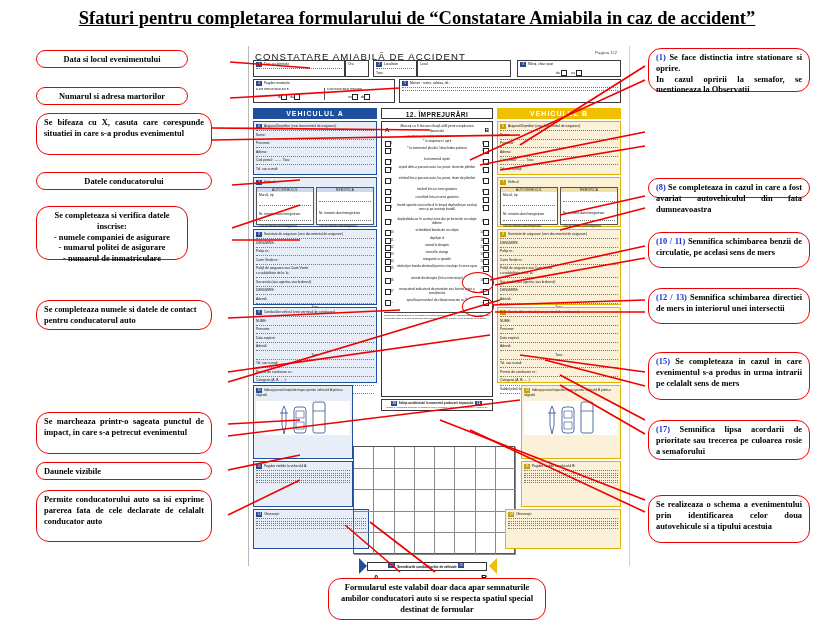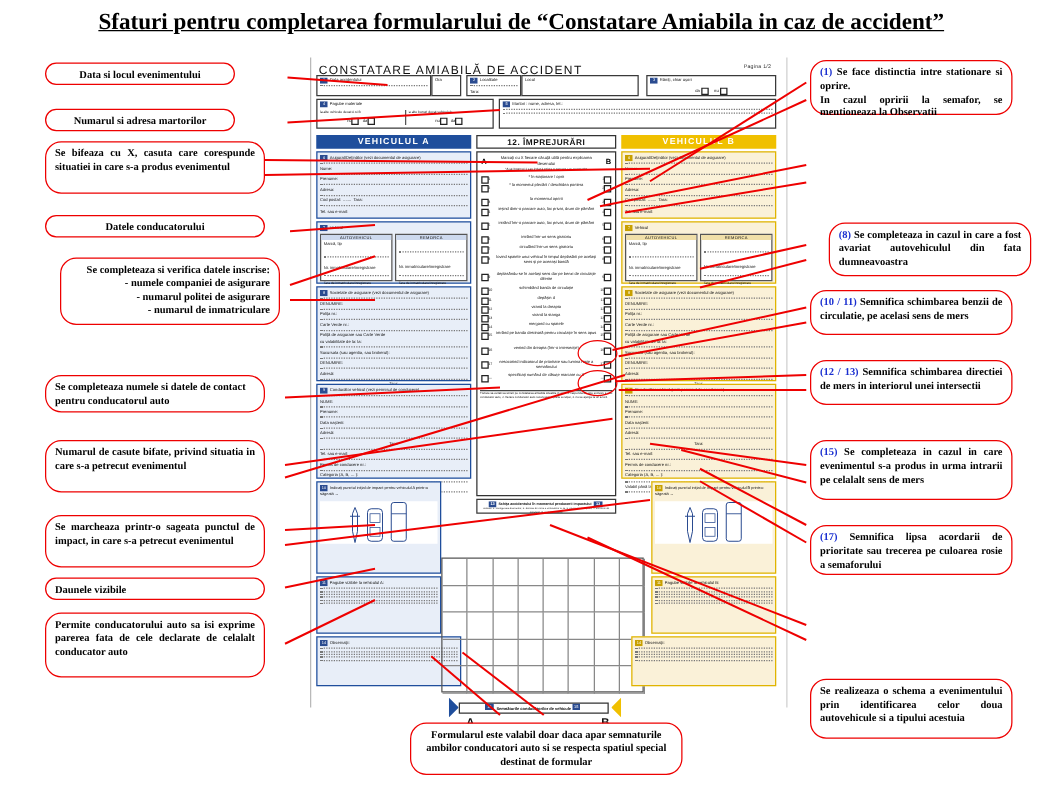--- a/index.html
+++ b/index.html
@@ -661,68 +661,65 @@
   </div>
   <div class="callout center" style="left:36px;top:87px;width:152px;height:18px;padding-top:4px;">
     <span>Numarul si adresa martorilor</span>
   </div>
   <div class="callout" style="left:36px;top:113px;width:176px;height:42px;">
     <span class="pre" style="white-space: pre-line;">Se bifeaza cu X, casuta care corespunde situatiei in care s-a produs evenimentul</span>
   </div>
   <div class="callout center" style="left:36px;top:172px;width:176px;height:18px;padding-top:4px;">
     <span>Datele conducatorului</span>
   </div>
-  <div class="callout" style="left:48px;top:206px;width:176px;height:54px;text-align:right;">
+  <div class="callout" style="left:36px;top:206px;width:152px;height:54px;text-align:center;">
     <span class="pre" style="white-space: pre-line;">Se completeaza si verifica datele inscrise:
 - numele companiei de asigurare
 - numarul politei de asigurare
 - numarul de inmatriculare</span>
   </div>
   <div class="callout" style="left:36px;top:300px;width:176px;height:30px;text-align:left;">
     <span class="pre" style="white-space: pre-line;">Se completeaza numele si datele de contact pentru conducatorul auto</span>
   </div>
-  <div class="callout" style="left:36px;top:352px;width:176px;height:42px;">
-    <span class="pre" style="white-space: pre-line;">Numarul de casute bifate, privind situatia in care s-a petrecut evenimentul</span>
-  </div>
   <div class="callout" style="left:36px;top:412px;width:176px;height:42px;">
     <span class="pre" style="white-space: pre-line;">Se marcheaza printr-o sageata punctul de impact, in care s-a petrecut evenimentul</span>
   </div>
   <div class="callout" style="left:36px;top:462px;width:176px;height:18px;padding-top:4px;text-align:left;">
     <span>Daunele vizibile</span>
   </div>
   <div class="callout" style="left:36px;top:490px;width:176px;height:52px;">
     <span class="pre" style="white-space: pre-line;">Permite conducatorului auto sa isi exprime parerea fata de cele declarate de celalalt conducator auto</span>
   </div>
 
   <div class="callout" style="left:648px;top:48px;width:162px;height:44px;">
     <span class="num">(1)</span>
     <span class="pre" style="white-space: pre-line;">Se face distinctia intre stationare si oprire.
 In cazul opririi la semafor, se mentioneaza la Observatii</span>
   </div>
-  <div class="callout" style="left:663px;top:178px;width:162px;height:43px;">
+  <div class="callout" style="left:648px;top:178px;width:162px;height:20px;">
     <span class="num">(8)</span>
     <span class="pre" style="white-space: pre-line;">Se completeaza in cazul in care a fost avariat autovehiculul din fata dumneavoastra</span>
   </div>
   <div class="callout" style="left:648px;top:232px;width:162px;height:36px;">
     <span class="num">(10 / 11)</span>
     <span class="pre" style="white-space: pre-line;">Semnifica schimbarea benzii de circulatie, pe acelasi sens de mers</span>
   </div>
   <div class="callout" style="left:648px;top:288px;width:162px;height:36px;">
     <span class="num">(12 / 13)</span>
     <span class="pre" style="white-space: pre-line;">Semnifica schimbarea directiei de mers in interiorul unei intersectii</span>
   </div>
   <div class="callout" style="left:648px;top:352px;width:162px;height:48px;">
     <span class="num">(15)</span>
     <span class="pre" style="white-space: pre-line;">Se completeaza in cazul in care evenimentul s-a produs in urma intrarii pe celalalt sens de mers</span>
   </div>
   <div class="callout" style="left:648px;top:420px;width:162px;height:40px;">
     <span class="num">(17)</span>
     <span class="pre" style="white-space: pre-line;">Semnifica lipsa acordarii de prioritate sau trecerea pe culoarea rosie a semaforului</span>
   </div>
-  <div class="callout" style="left:648px;top:495px;width:162px;height:48px;margin-top:48px;">
+  <div class="callout" style="left:648px;top:495px;width:162px;height:48px;">
     <span class="pre" style="white-space: pre-line;">Se realizeaza o schema a evenimentului prin identificarea celor doua autovehicule si a tipului acestuia</span>
   </div>
 
   <div class="callout center" style="left:328px;top:578px;width:218px;height:42px;">
     <span class="pre" style="white-space: pre-line;">Formularul este valabil doar daca apar semnaturile ambilor conducatori auto si se respecta spatiul special destinat de formular</span>
   </div>
 
 </div>
 
 </body></html>

